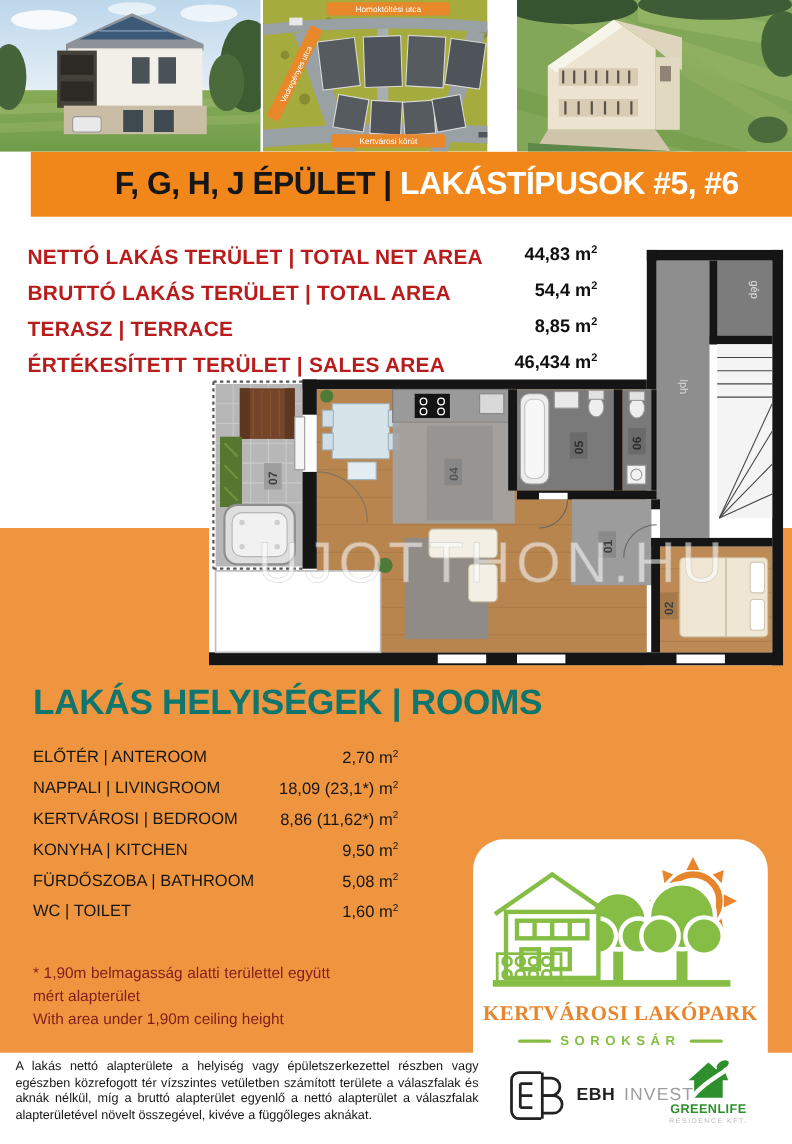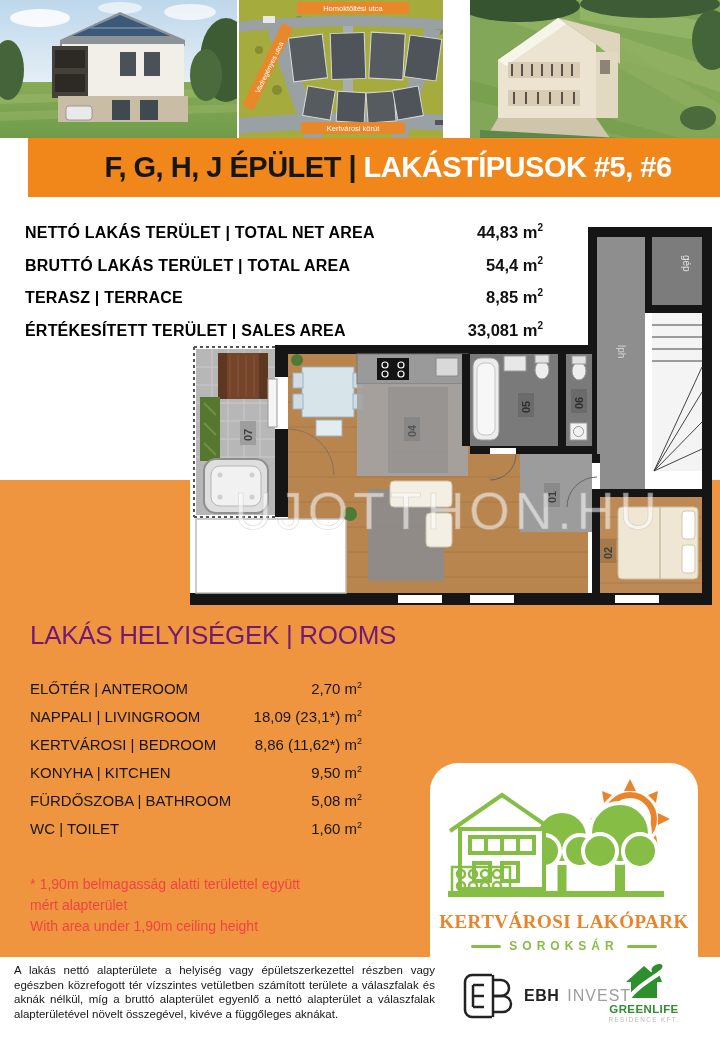--- a/index.html
+++ b/index.html
@@ -9,35 +9,35 @@
   .photo{position:absolute;top:0;height:138px;overflow:hidden;}
   
   #banner{position:absolute;left:0;top:138px;width:720px;height:59px;background:#F1871B;
           display:flex;align-items:center;justify-content:center;z-index:3;margin-left:28px;}
   #banner .t{font-size:29px;font-weight:bold;letter-spacing:-0.5px;white-space:pre;}
   #banner .black{color:#161616;}
   #banner .white{color:#ffffff;}
   
   #stats{position:absolute;left:25px;top:218px;width:518px;z-index:3;}
   .statrow{position:relative;height:32.5px;}
-  .statlabel{position:absolute;left:0;top:6px;font-size:16px;font-weight:bold;color:#000000;letter-spacing:.2px;}
+  .statlabel{position:absolute;left:0;top:6px;font-size:19px;font-weight:bold;color:#b91c1c;letter-spacing:.2px;}
   .statvalue{position:absolute;right:0;top:4px;font-size:16.5px;font-weight:bold;color:#111;}
   .statvalue sup{font-size:10px;}
   
   #orangePanel{position:absolute;left:0;top:480px;width:720px;height:477px;background:#F0953F;z-index:1;}
   
   #plan{position:absolute;left:190px;top:227px;width:522px;height:378px;z-index:2;}
   
-  #roomsHead{position:absolute;left:30px;top:620px;font-size:26px;font-weight:normal;color:#701a75;z-index:2;letter-spacing:-0.3px;}
+  #roomsHead{position:absolute;left:30px;top:620px;font-size:32px;font-weight:bold;color:#0f766e;z-index:2;letter-spacing:-0.3px;}
   #roomRows{position:absolute;left:30px;top:676px;width:332px;z-index:2;}
   .roomrow{position:relative;height:28px;}
   .roomlabel{position:absolute;left:0;top:4px;font-size:15px;color:#161616;}
   .roomvalue{position:absolute;right:0;top:4px;font-size:15px;color:#161616;}
   .roomvalue sup{font-size:9px;}
-  #footnote{position:absolute;left:30px;top:874px;width:270px;z-index:2;color:#ef4444;font-size:14px;line-height:21px;}
+  #footnote{position:absolute;left:30px;top:874px;width:270px;z-index:2;color:#7f1d1d;font-size:14px;line-height:21px;}
   #footnote .hu{text-align:justify;}
   
   #card{position:absolute;left:430px;top:742px;width:268px;height:288px;background:#ffffff;border-radius:28px;z-index:2;margin-top:21px;}
   #cardTitle{position:absolute;left:0;top:148px;width:268px;text-align:center;
              font-family:"Liberation Serif",serif;font-weight:bold;font-size:19px;color:#E8852C;letter-spacing:.5px;}
   #cardSub{position:absolute;left:0;top:176px;width:268px;display:flex;align-items:center;justify-content:center;gap:8px;}
   #cardSub .txt{font-size:12px;font-weight:bold;color:#86BD44;letter-spacing:5px;}
   #cardSub .dash{width:30px;height:3px;background:#86BD44;border-radius:2px;}
   
   #disclaimer{position:absolute;left:14px;top:963px;width:421px;z-index:2;font-size:11.5px;line-height:14.6px;
@@ -203,21 +203,21 @@
     <div class="statrow">
       <span class="statlabel">BRUTTÓ LAKÁS TERÜLET | TOTAL AREA</span>
       <span class="statvalue"><span>54,4 m</span><sup>2</sup></span>
     </div>
     <div class="statrow">
       <span class="statlabel">TERASZ | TERRACE</span>
       <span class="statvalue"><span>8,85 m</span><sup>2</sup></span>
     </div>
     <div class="statrow">
       <span class="statlabel">ÉRTÉKESÍTETT TERÜLET | SALES AREA</span>
-      <span class="statvalue"><span>33,081 m</span><sup>2</sup></span>
+      <span class="statvalue"><span>46,434 m</span><sup>2</sup></span>
     </div>
   </div>
 
   <div id="orangePanel"></div>
 
   <svg id="plan" viewBox="0 0 522 378">
 
     <rect x="398" y="0" width="124" height="378" fill="#ffffff"></rect>
     <rect x="0" y="118" width="522" height="260" fill="#ffffff"></rect>
 

